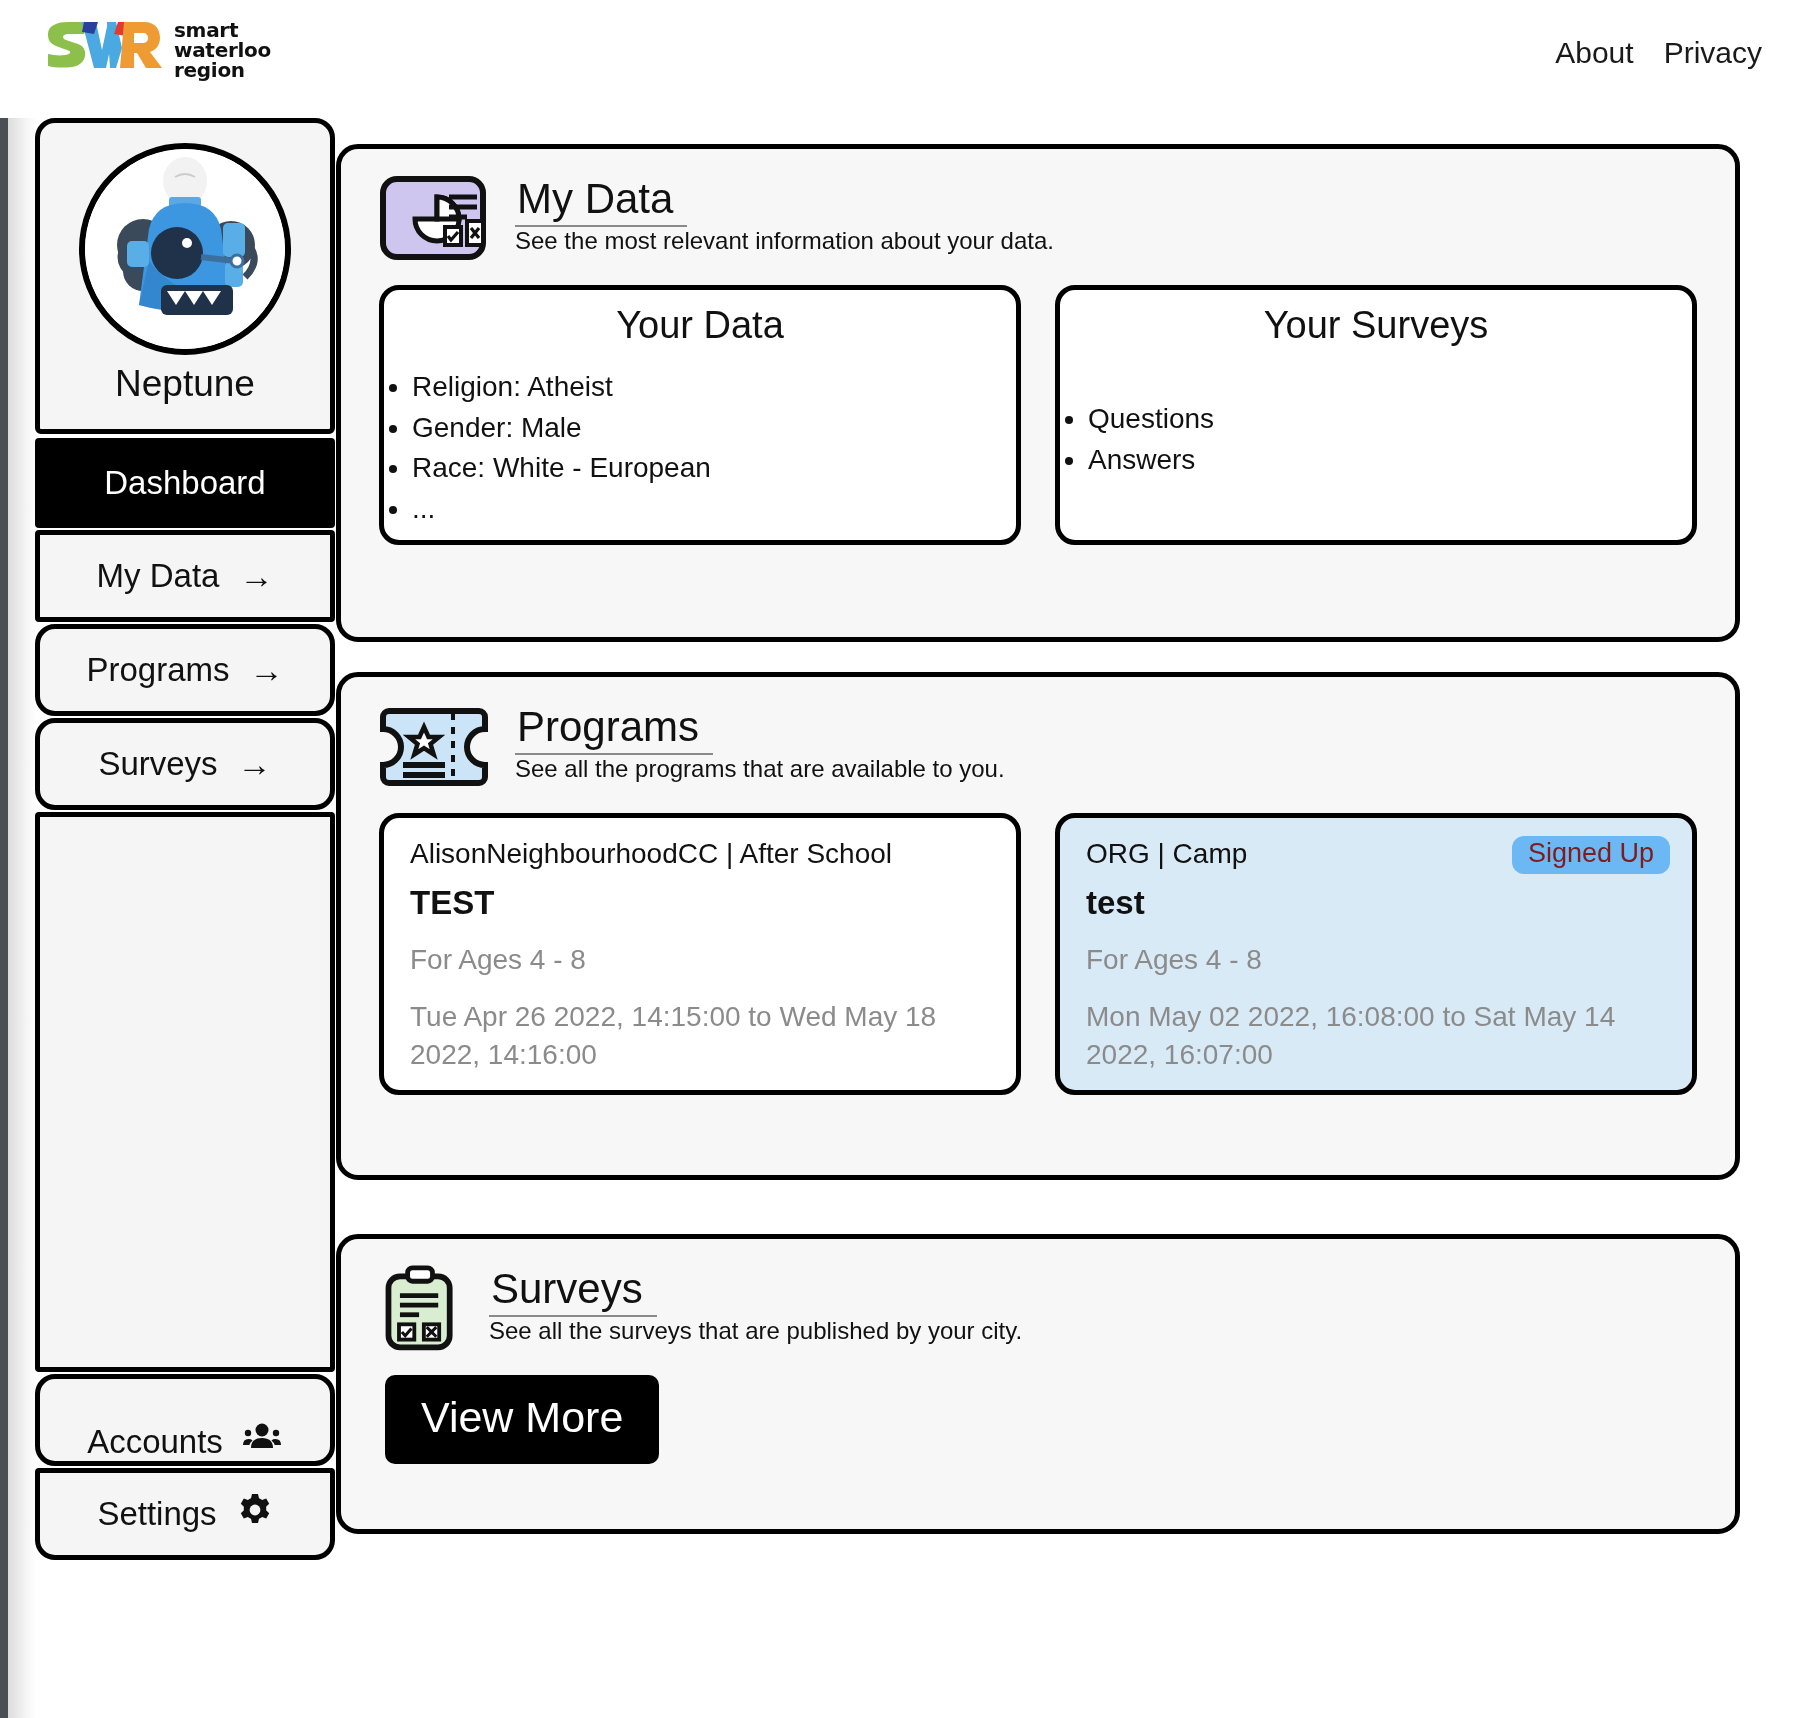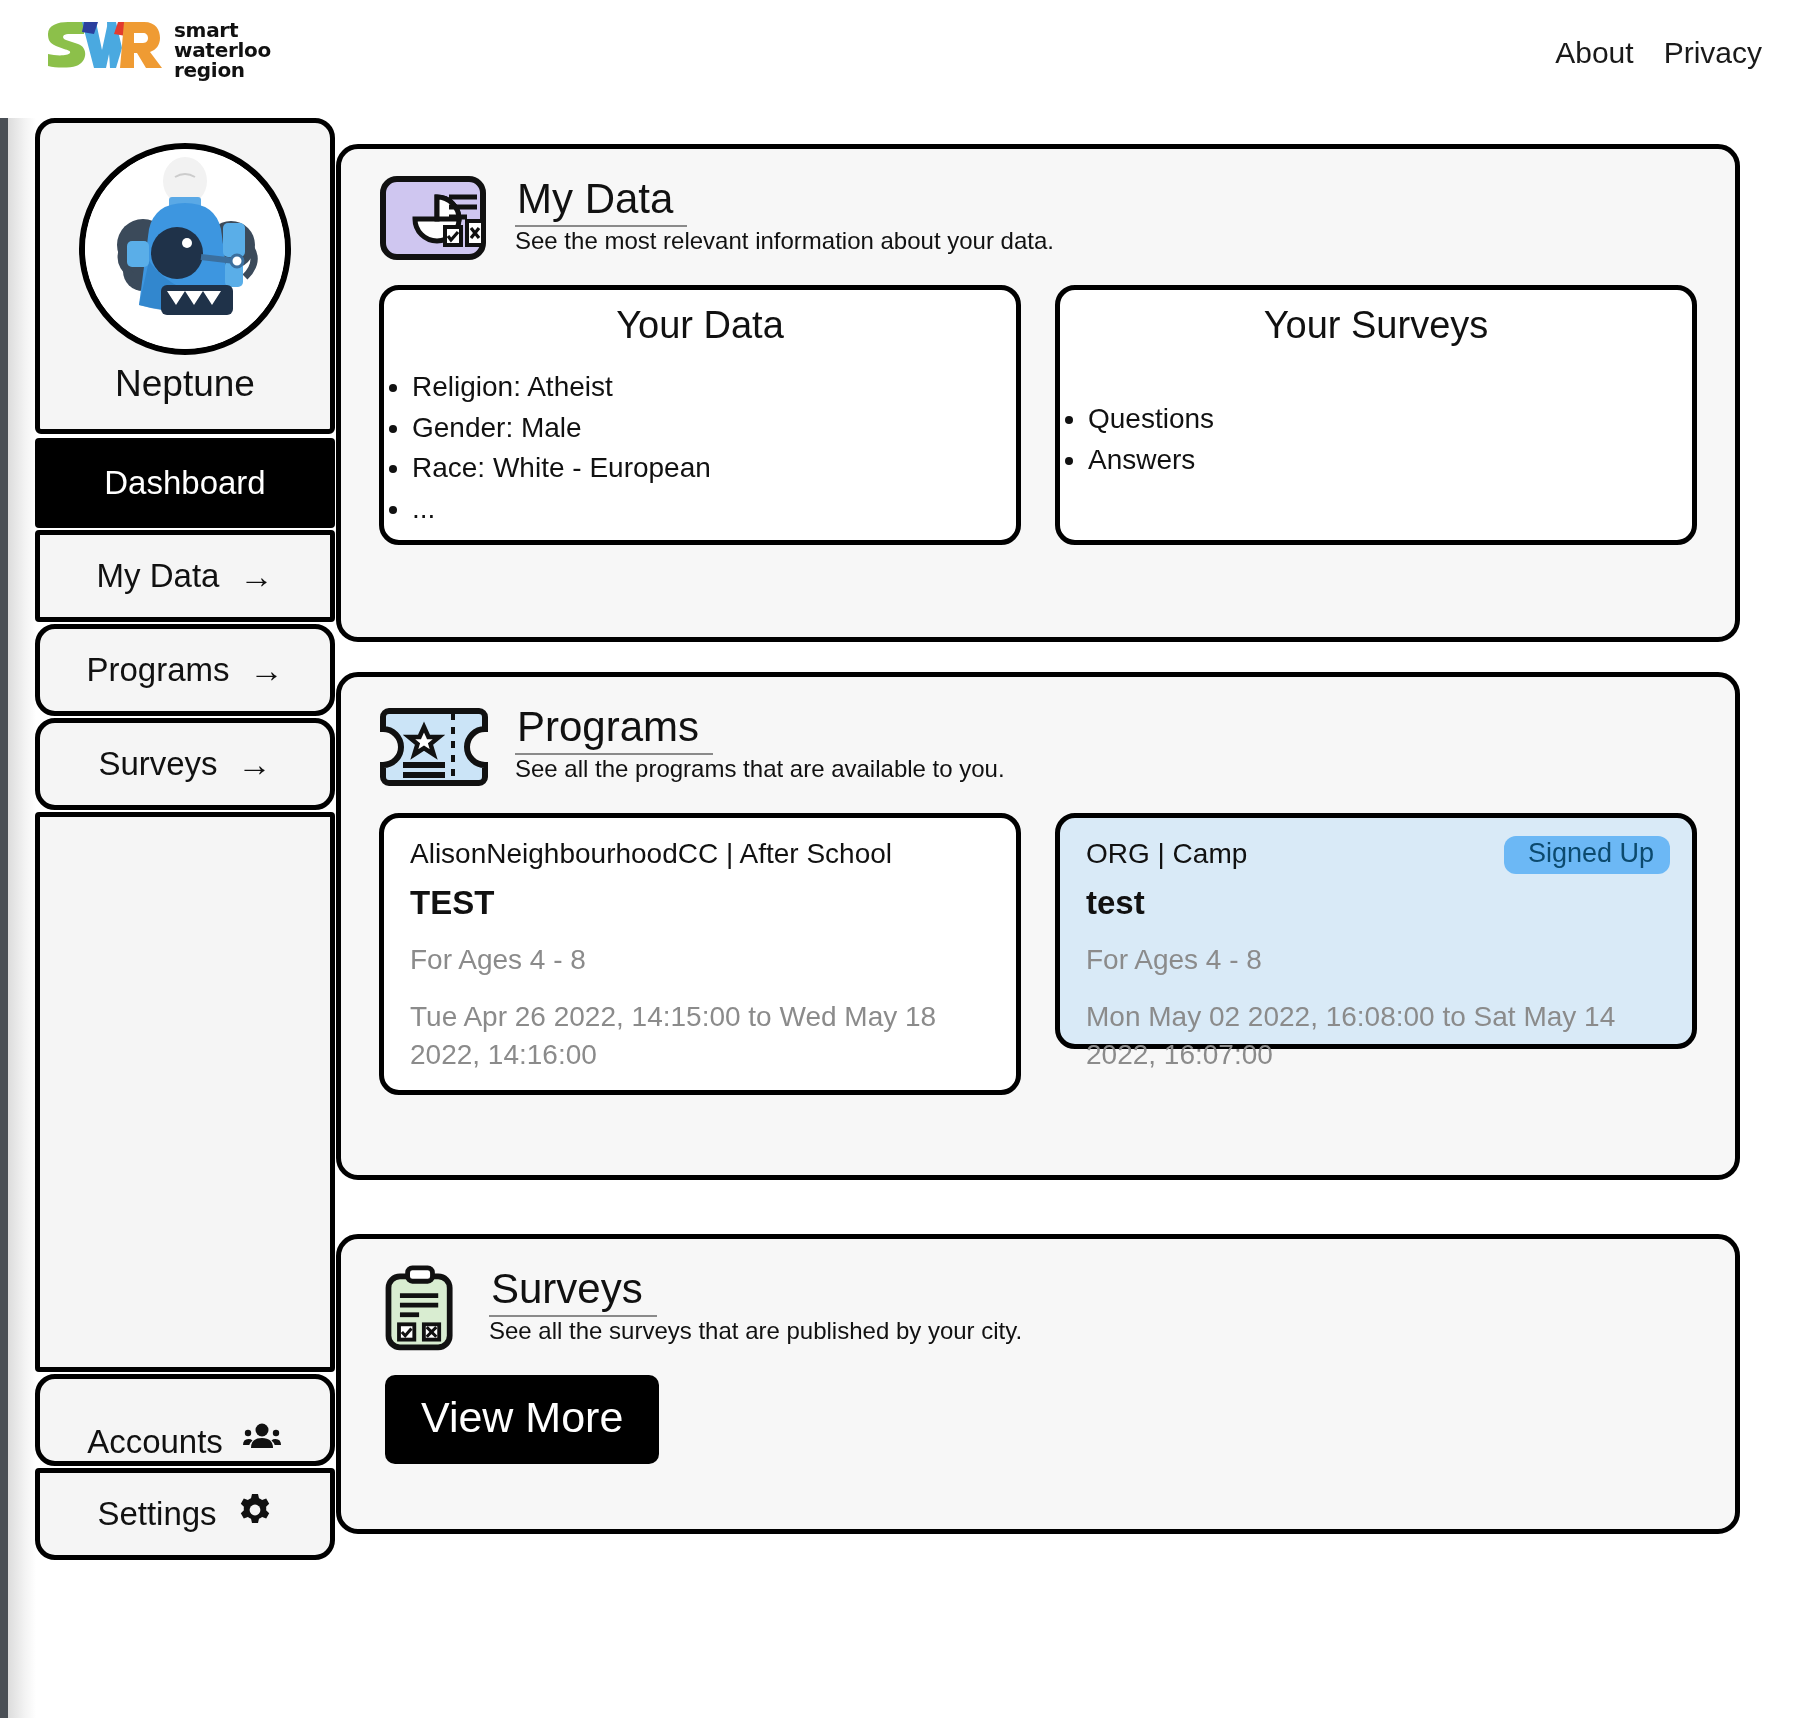--- a/index.html
+++ b/index.html
@@ -126,22 +126,22 @@
     position:relative; background:#fff; border:5px solid #000; border-radius:20px;
     flex:1 1 0; min-width:0; padding:20px 26px 26px 26px;
   }
   .prog-card.signed { background:#d9eaf7; }
   .prog-org { font-size:28px; color:#111; }
   .prog-name { font-size:33px; color:#111; font-weight:700; margin-top:14px; }
   .prog-ages { font-size:28px; color:#8b8b8b; margin-top:22px; }
   .prog-dates { font-size:28px; color:#8b8b8b; margin-top:22px; line-height:1.35; }
   .badge {
     position:absolute; right:22px; top:18px;
-    background:#6cb8f5; color:#0c4a6e; font-size:27px;
-    padding:2px 16px 5px 24px; border-radius:12px;
+    background:#6cb8f5; color:#7f1d1d; font-size:27px;
+    padding:2px 16px 5px 16px; border-radius:12px;
   }
 
   .view-more {
     display:inline-block; background:#000; color:#fff;
     font-size:43px; padding:18px 36px 22px 36px; border-radius:10px;
     margin:22px 0 0 44px; border:none; cursor:pointer;
     font-family:"Liberation Sans", sans-serif;
   }
 </style>
 </head>
@@ -315,21 +315,21 @@
         </div>
       </div>
 
       <div class="card-row">
         <div class="prog-card" style="height:282px;">
           <div class="prog-org">AlisonNeighbourhoodCC | After School</div>
           <div class="prog-name">TEST</div>
           <div class="prog-ages">For Ages 4 - 8</div>
           <div class="prog-dates">Tue Apr 26 2022, 14:15:00 to Wed May 18 2022, 14:16:00</div>
         </div>
-        <div class="prog-card signed" style="height:236px;">
+        <div class="prog-card signed" style="height:282px;">
           <div class="prog-org">ORG | Camp</div>
           <div class="badge">Signed Up</div>
           <div class="prog-name">test</div>
           <div class="prog-ages">For Ages 4 - 8</div>
           <div class="prog-dates">Mon May 02 2022, 16:08:00 to Sat May 14 2022, 16:07:00</div>
         </div>
       </div>
     </div>
 
     <div class="section" style="top:1116px;width:1404px;height:300px;overflow:hidden;">

